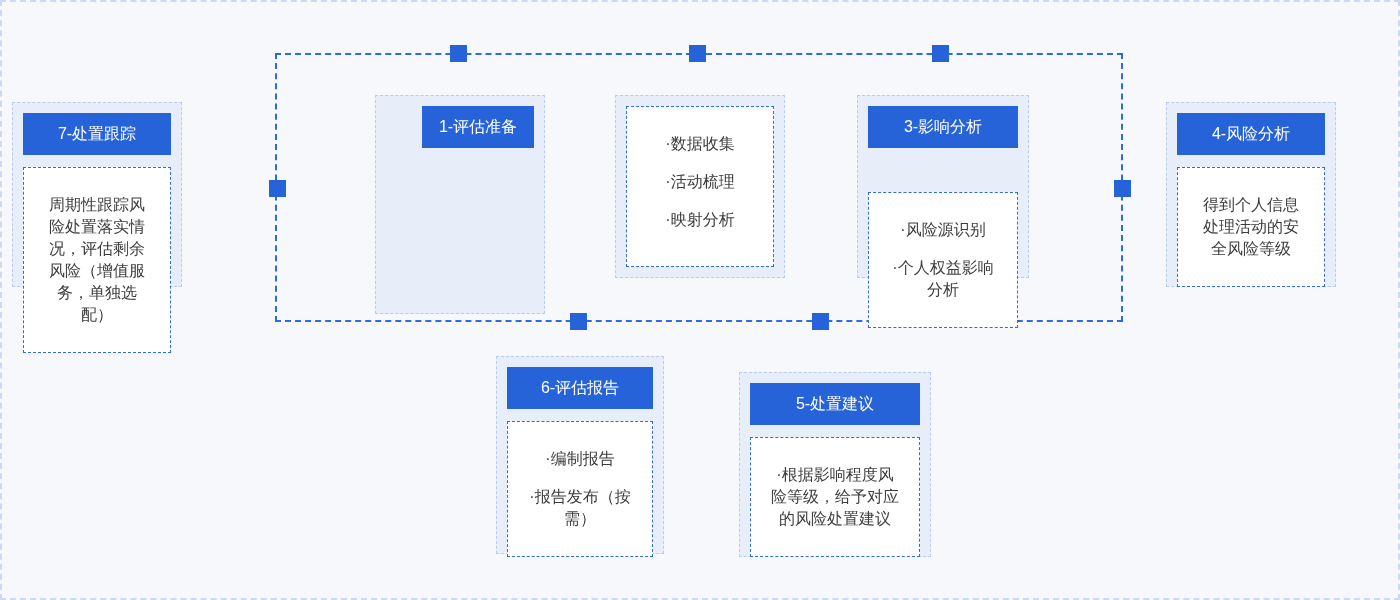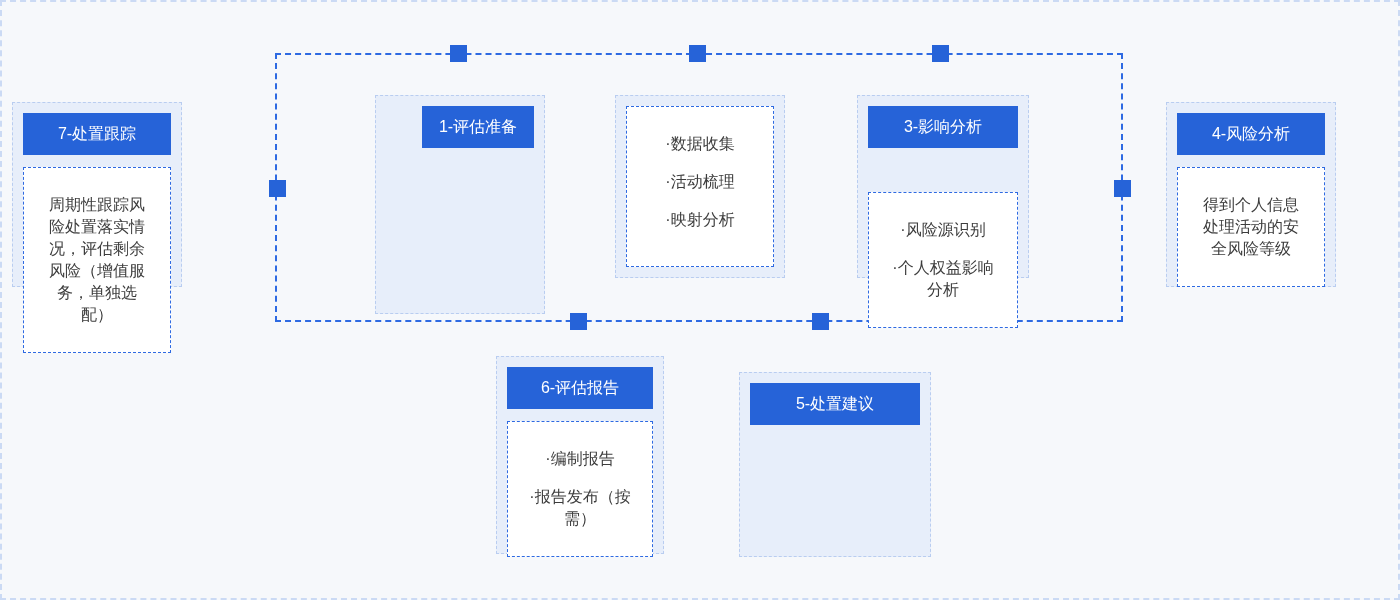--- a/index.html
+++ b/index.html
@@ -114,15 +114,18 @@
   <div class="card" style="left:494px;top:354px;width:168px;height:198px;">
     <div class="card-header">6-评估报告</div>
     <div class="card-body">
       <div class="body-line">·编制报告</div>
       <div class="body-line">·报告发布（按需）</div>
     </div>
   </div>
 
   <div class="card" style="left:737px;top:370px;width:192px;height:185px;">
     <div class="card-header">5-处置建议</div>
+    <div class="card-body">
+      <div class="body-line">·根据影响程度风险等级，给予对应的风险处置建议</div>
+    </div>
   </div>
 
 </div>
 
 </body></html>

